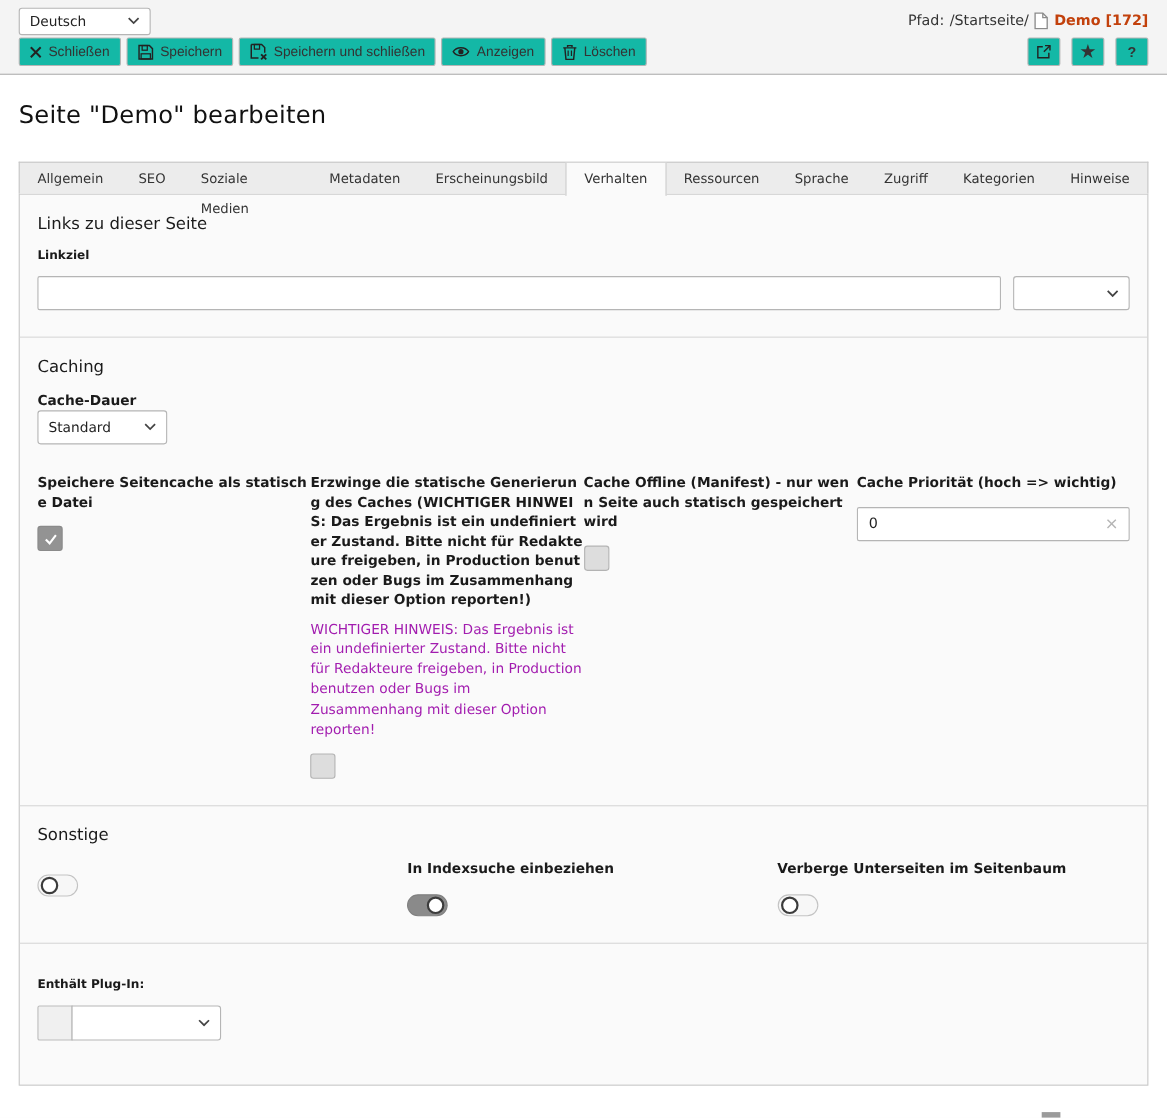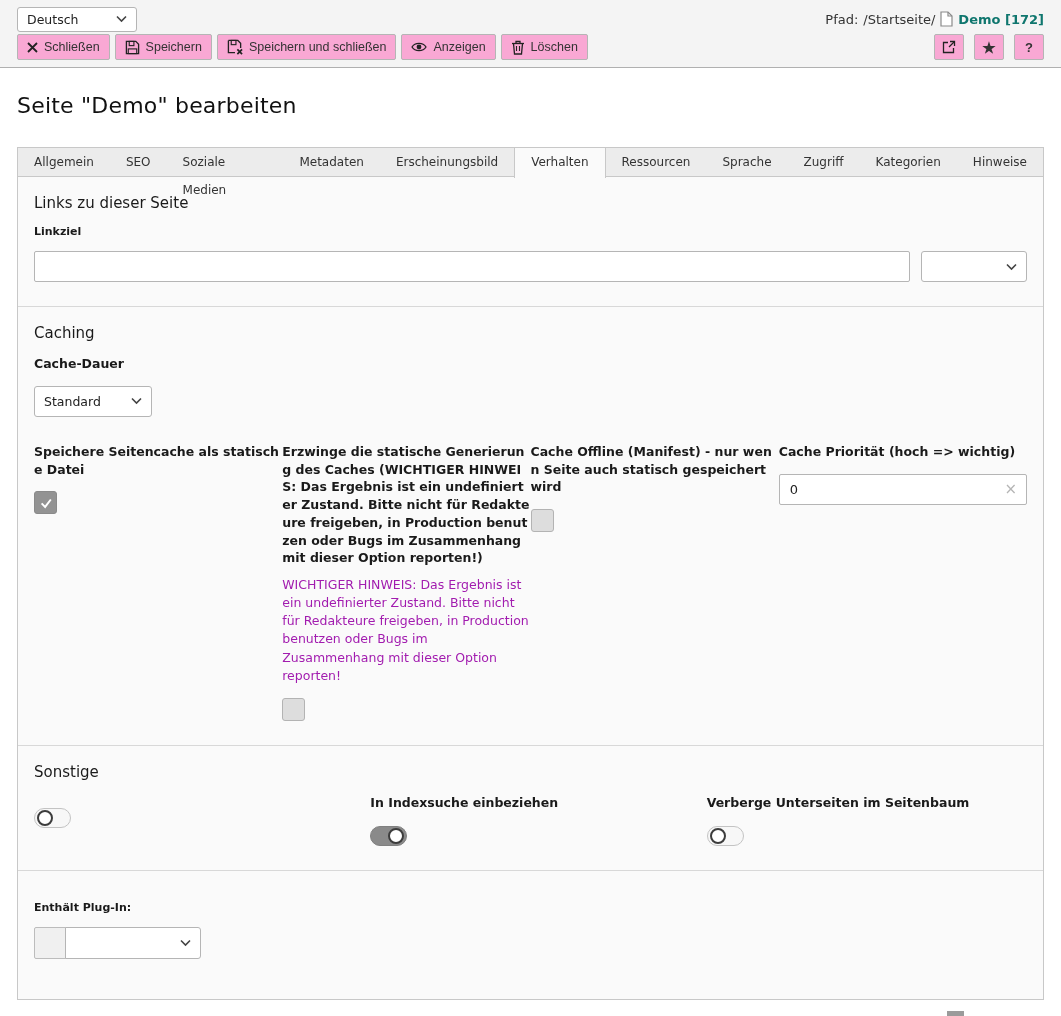--- a/index.html
+++ b/index.html
@@ -11,23 +11,23 @@
   .topbar-row { display:flex; justify-content:space-between; align-items:center; }
   .topbar-row1 { height:28px;text-align:center; }
   .topbar-row2 { height:30px; align-items:flex-start; margin-top:1px; }
 
   .fake-select { position:relative; background:#fff; border:1px solid #b5b5b5; border-radius:3px;
     height:25px; display:flex; align-items:center; padding:0 26px 0 9px; font-size:12.5px; color:#222; cursor:default; }
   .fake-select .chev { position:absolute; right:9px; top:50%; transform:translateY(-50%); }
   .lang-select { width:120px; }
 
   .path-area { display:flex; align-items:center; gap:5px; font-size:13px; color:#333; }
-  .path-area b { color:#0f766e; }
-
-  .btn { display:inline-flex; align-items:center; gap:6px; background:#f9a8d4; border:1px solid #b5b5b5;
+  .path-area b { color:#c2410c; }
+
+  .btn { display:inline-flex; align-items:center; gap:6px; background:#14b8a6; border:1px solid #b5b5b5;
     border-radius:2px; height:26px; padding:0 9px; font-size:12.5px; color:#333; cursor:default; }
   .btn + .btn { margin-left:5px; }
   .btn-group-left { display:flex; }
   .btn-group-right { display:flex; gap:5px; }
   .icon-btn { width:30px; justify-content:center; padding:0; font-weight:bold; }
   .star-glyph { font-size:15px; line-height:1; }
   .help-glyph { font-size:13px; color:#333; }
 
   
   h1 { font-size:22px; font-weight:400; color:#111; margin:25px 17px 0; letter-spacing:0.2px; }
@@ -50,21 +50,21 @@
     padding:0 10px; font-size:13px; font-family:inherit; color:#222; width:100%; outline:none; }
 
   .control-row { display:flex; gap:11px; margin-top:13px; }
   .linkziel-input { width:675px; }
   .target-select { width:116px; height:31px; border-radius:3px; }
 
   .two-col { display:grid; grid-template-columns:1fr 1fr; gap:16px; margin-top:13px; }
   .four-col { display:grid; grid-template-columns:repeat(4,1fr); margin-top:26px; align-items:start; }
   .three-col { display:grid; grid-template-columns:repeat(3,1fr); gap:16px; margin-top:13px; align-items:start; }
 
-  .select-standard { width:118px; height:31px; margin-top:13px; }
+  .select-standard { width:118px; height:31px; }
 
   .note { font-size:12.5px; color:#a21caf; line-height:1.45; margin-top:9px; }
 
   .checkbox { width:23px; height:23px; border-radius:3px; margin-top:13px;
     display:flex; align-items:center; justify-content:center; cursor:default; }
   .checkbox.checked { background:#939393; border:1px solid #8a8a8a; }
   .checkbox.unchecked { background:#ddd; border:1px solid #b3b3b3; }
 
   .clear-wrap { position:relative; margin-top:13px; }
   .clear-wrap .clear-x { position:absolute; right:10px; top:50%; transform:translateY(-50%);

